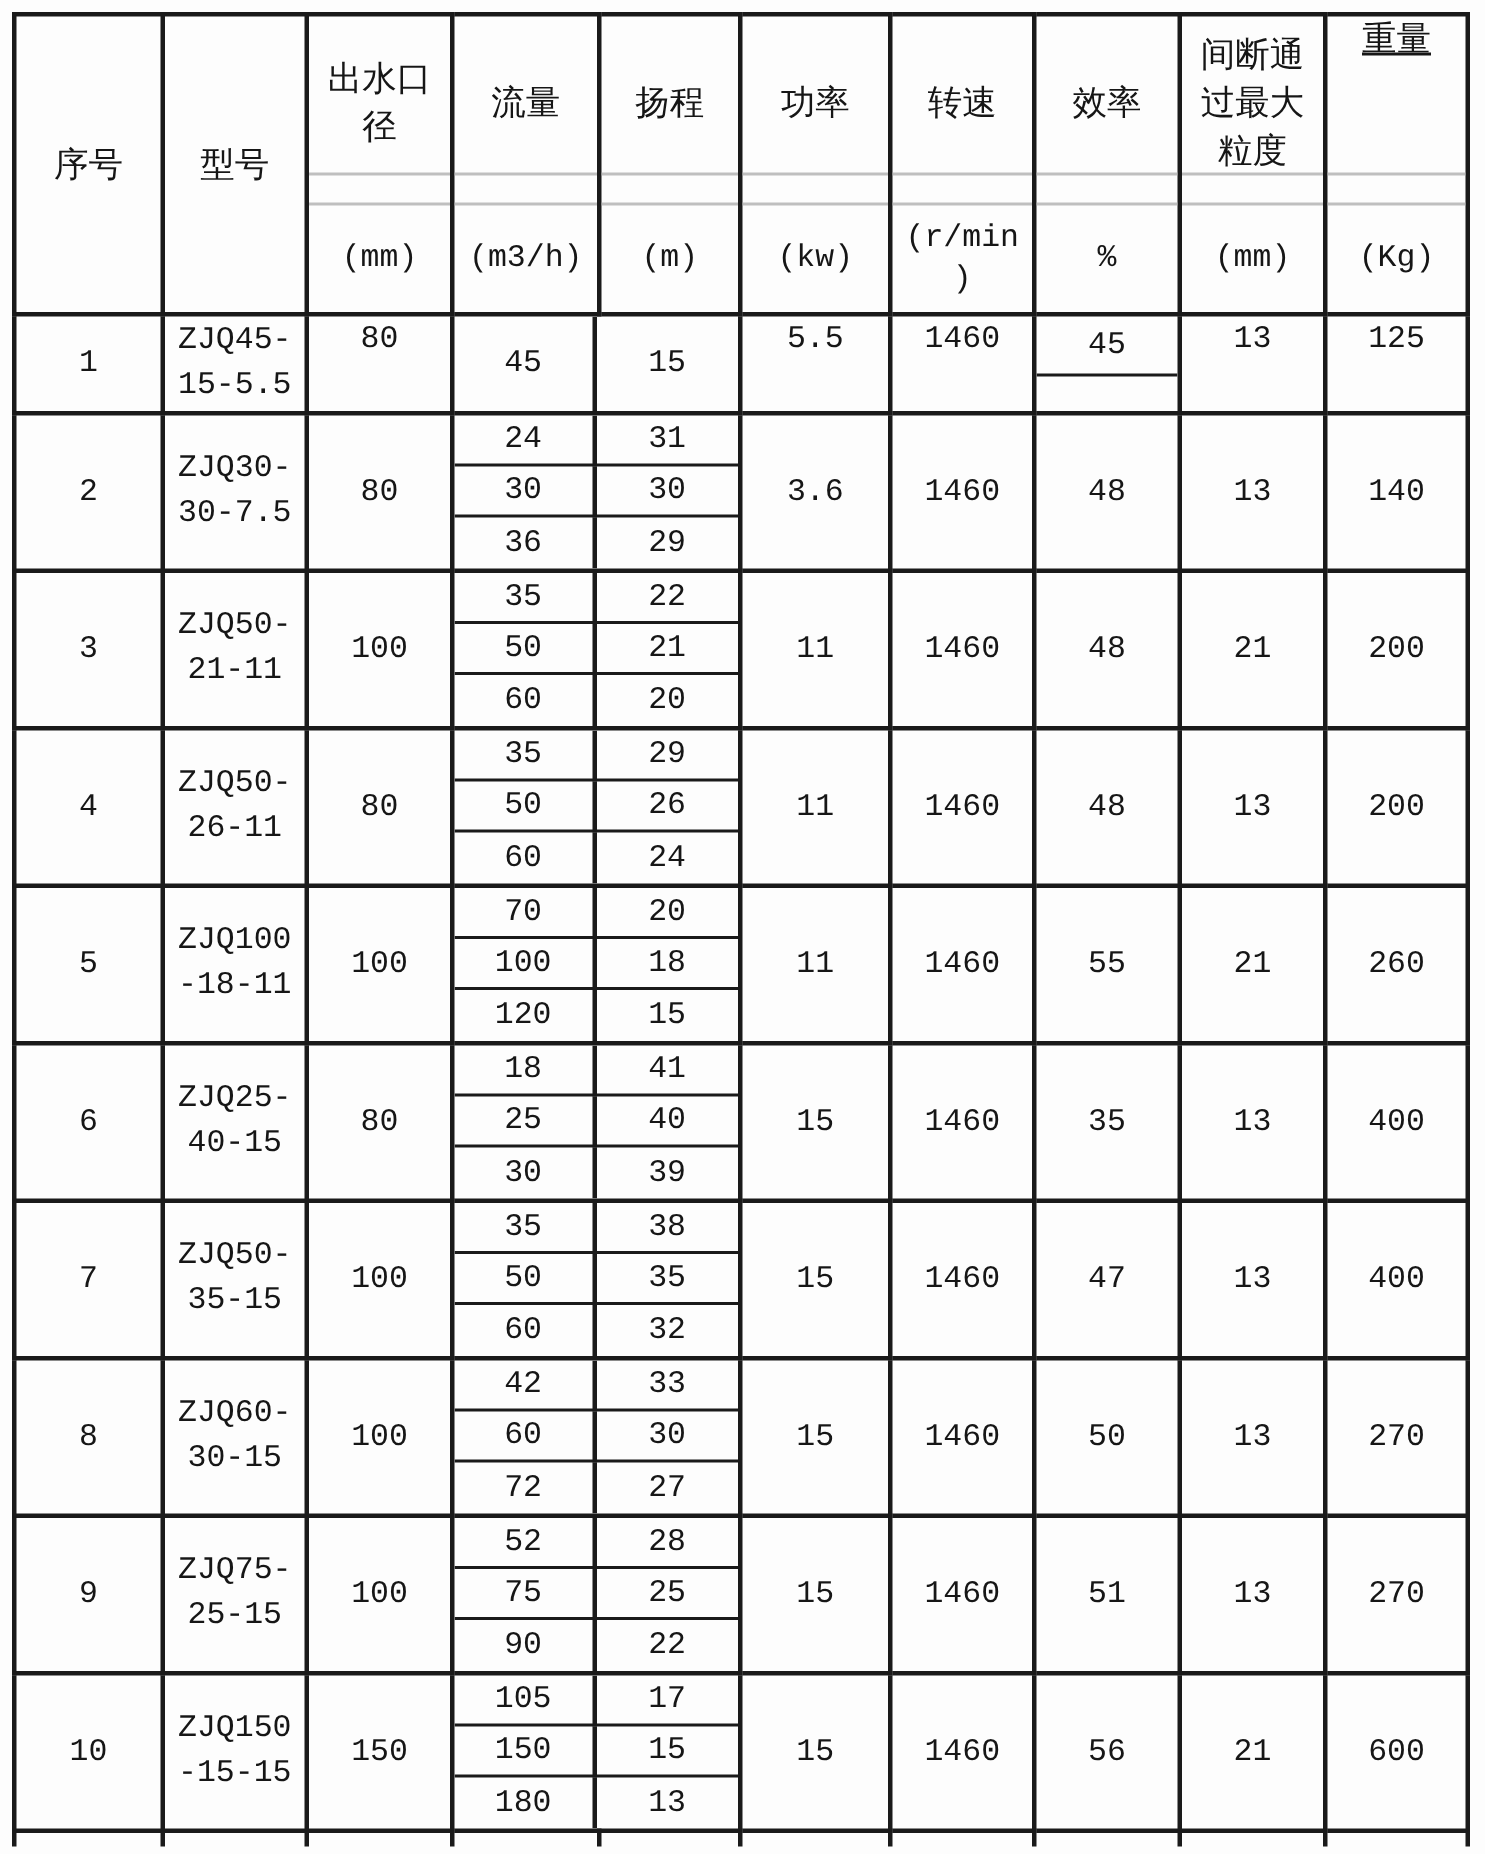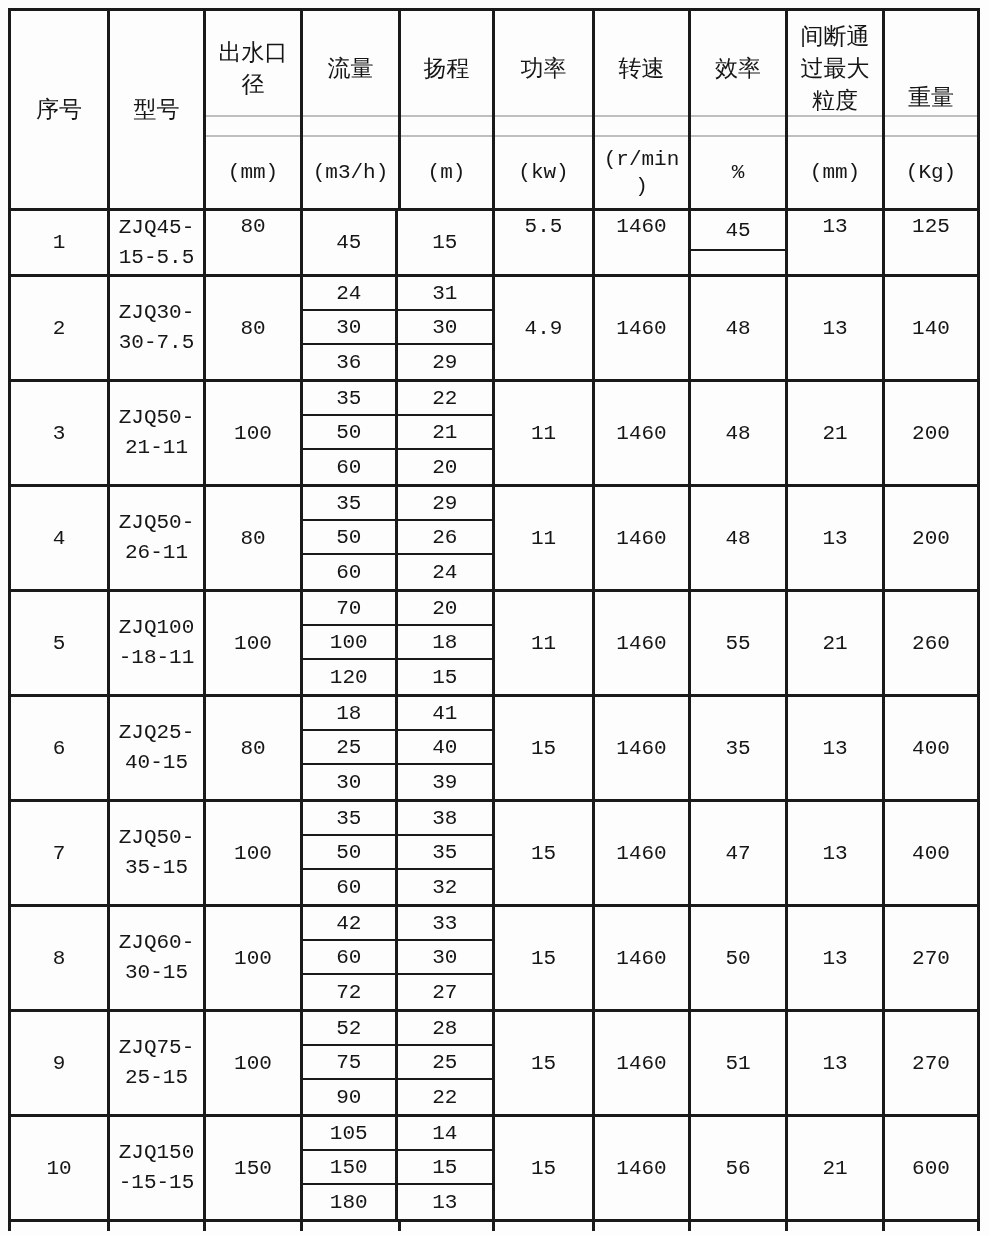--- a/index.html
+++ b/index.html
@@ -25,21 +25,21 @@
   
   thead tr { height: 200px; }
   th { position: relative; font-size: 23px; }
   th .plain-title { white-space: pre-line; text-align: right; }
   .hwrap { position: absolute; inset: 0; display: flex; flex-direction: column; }
   .h-title {
     height: 104px; display: flex; justify-content: center; align-items: center;
     padding-top: 13px; font-size: 23px; line-height: 32px;
   }
   .h-title .t { white-space: pre-line; }
-  th.center-title .h-title { align-items: flex-end; padding-top: 0; }
+  th.center-title .h-title { align-items: flex-start; padding-top: 0; text-decoration: underline; }
   .h-band {
     height: 22px;
     border-top: 2px solid #bfbfbf;
     border-bottom: 2px solid #bfbfbf;
   }
   .h-unit { flex: 1; display: flex; align-items: center; justify-content: center; font-size: 21px; }
   .h-unit .u { white-space: pre-line; line-height: 27px; }
 
   
   tr.r1 { height: 66px; }
@@ -215,21 +215,21 @@
           <td colspan="2" class="fh">
             <div class="fh-grid">
               <div class="c l hb">24</div>
               <div class="c hb">31</div>
               <div class="c l hb">30</div>
               <div class="c hb">30</div>
               <div class="c l">36</div>
               <div class="c">29</div>
             </div>
           </td>
-          <td>4.9</td>
+          <td>3.6</td>
           <td>1460</td>
           <td>48</td>
           <td>13</td>
           <td>140</td>
         </tr>
         <tr class="r3">
           <td>3</td>
           <td class="model">ZJQ50-
 21-11</td>
           <td>100</td>
@@ -376,21 +376,21 @@
           <td>270</td>
         </tr>
         <tr class="r3">
           <td>10</td>
           <td class="model">ZJQ150
 -15-15</td>
           <td>150</td>
           <td colspan="2" class="fh">
             <div class="fh-grid">
               <div class="c l hb">105</div>
-              <div class="c hb">14</div>
+              <div class="c hb">17</div>
               <div class="c l hb">150</div>
               <div class="c hb">15</div>
               <div class="c l">180</div>
               <div class="c">13</div>
             </div>
           </td>
           <td>15</td>
           <td>1460</td>
           <td>56</td>
           <td>21</td>

